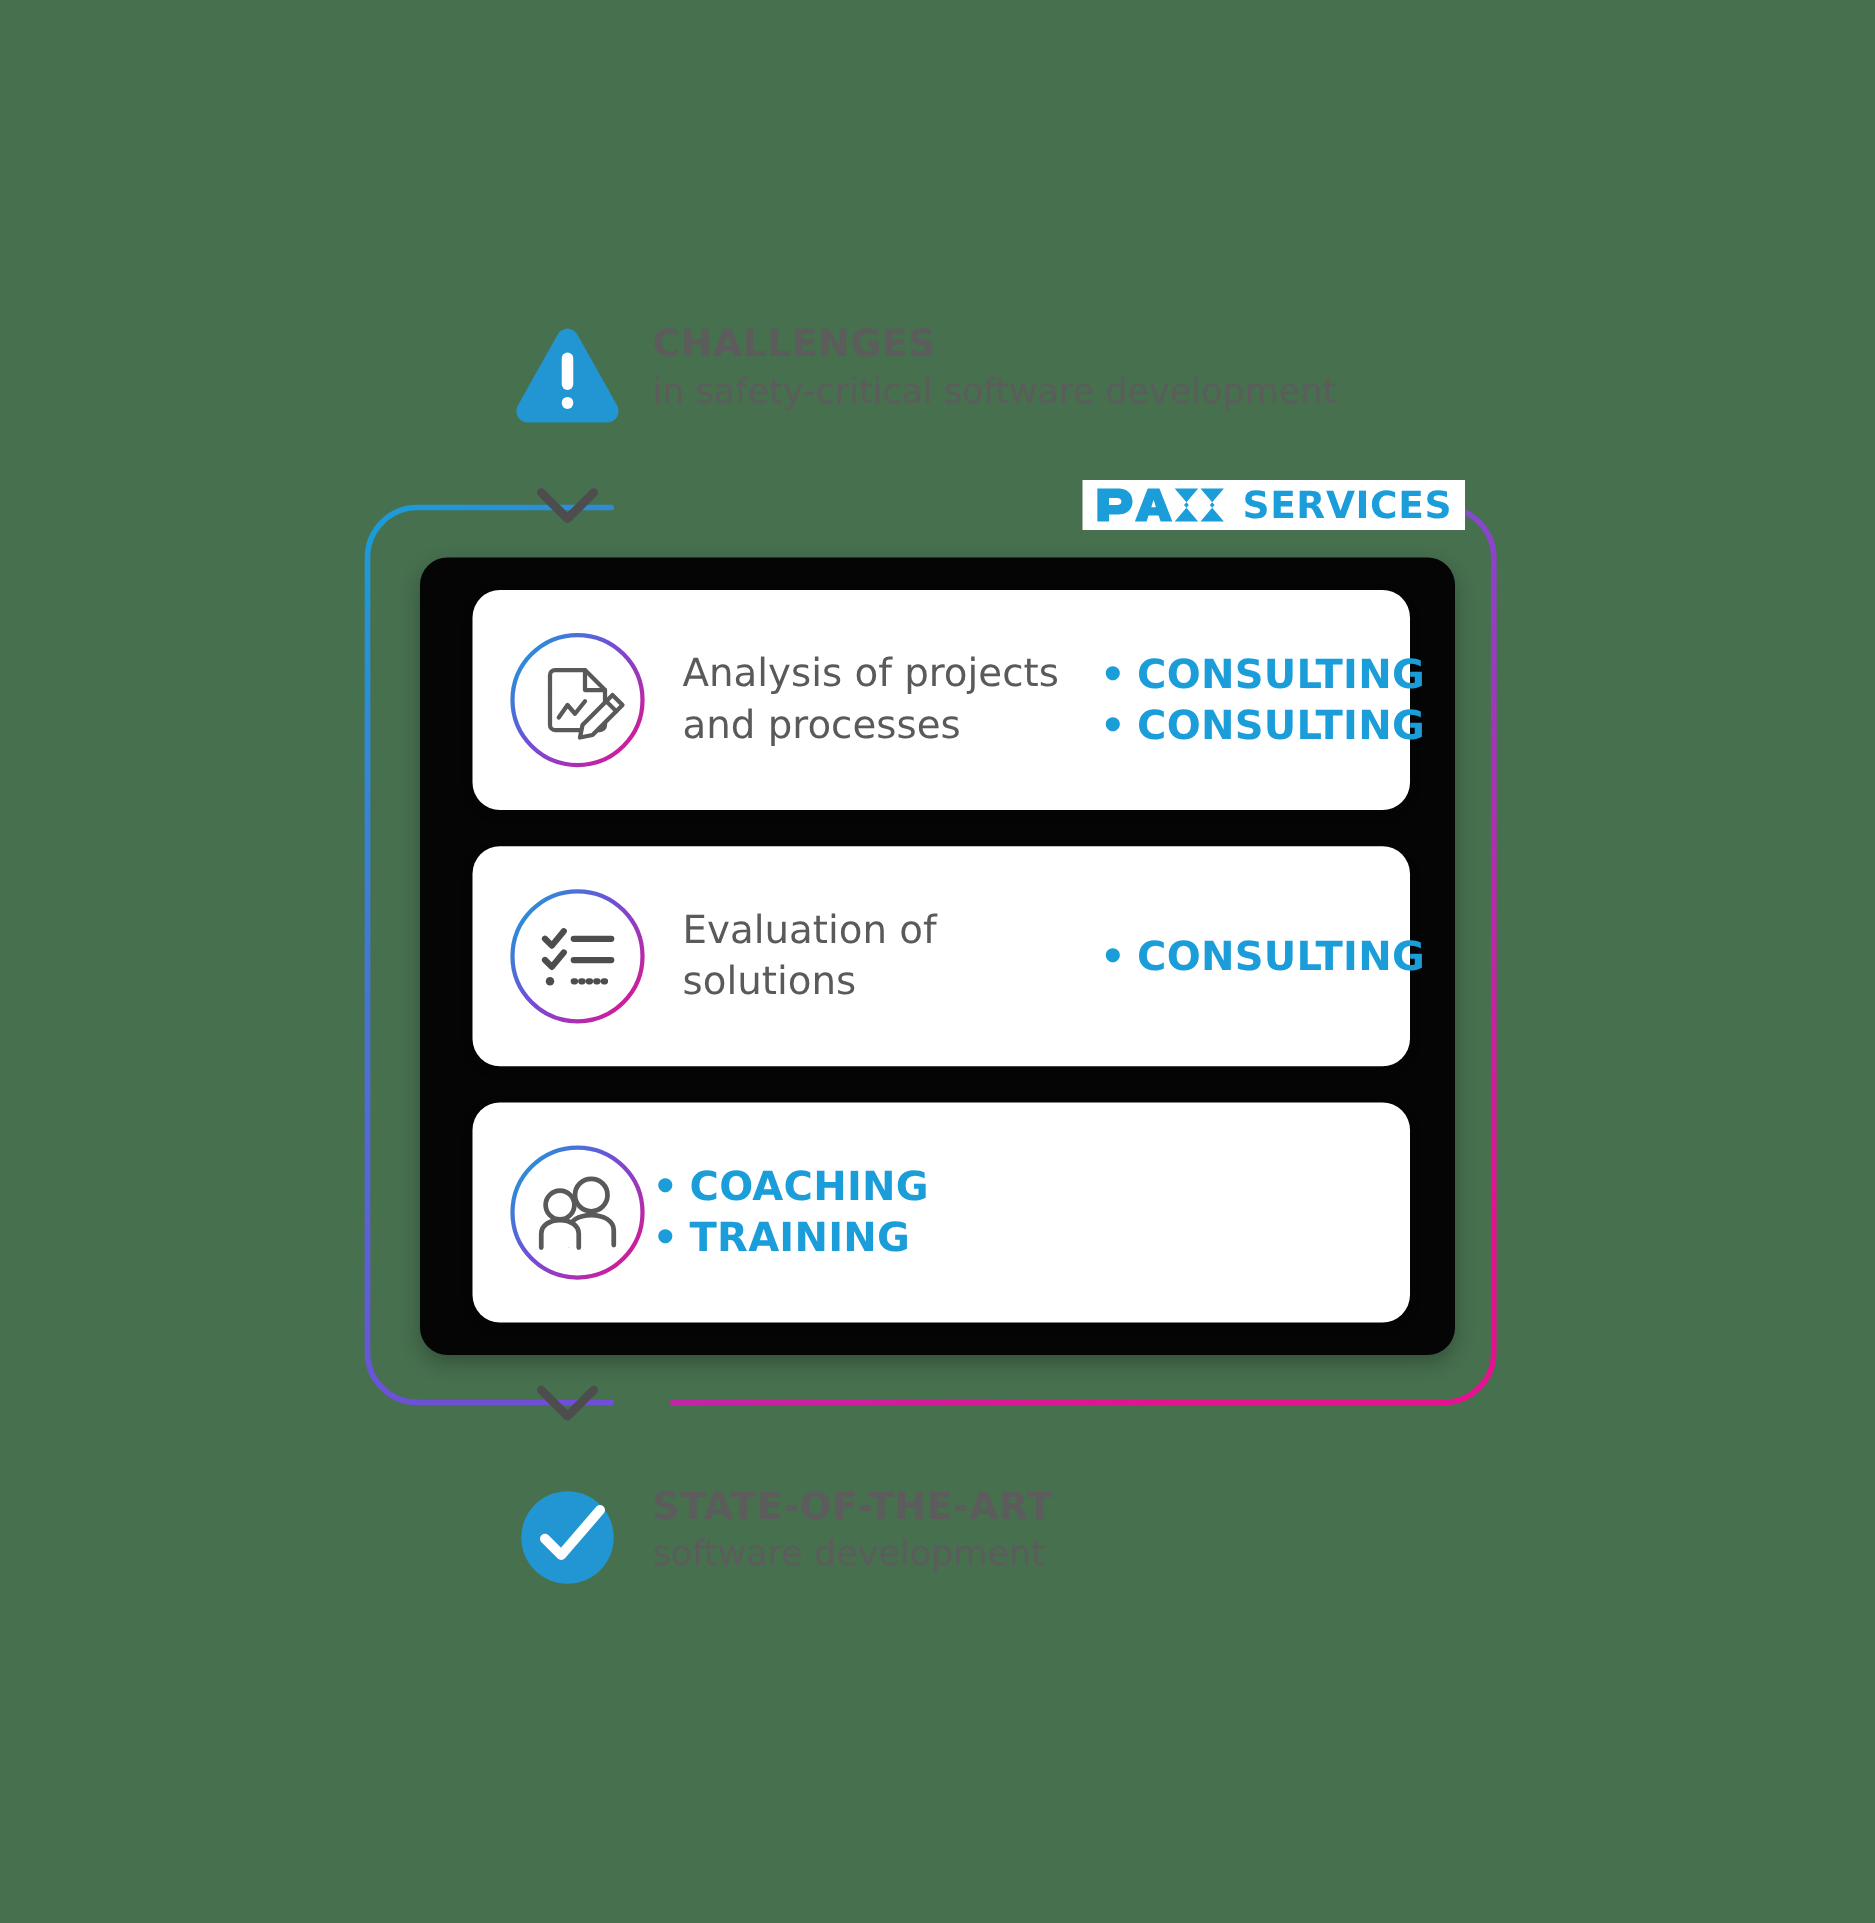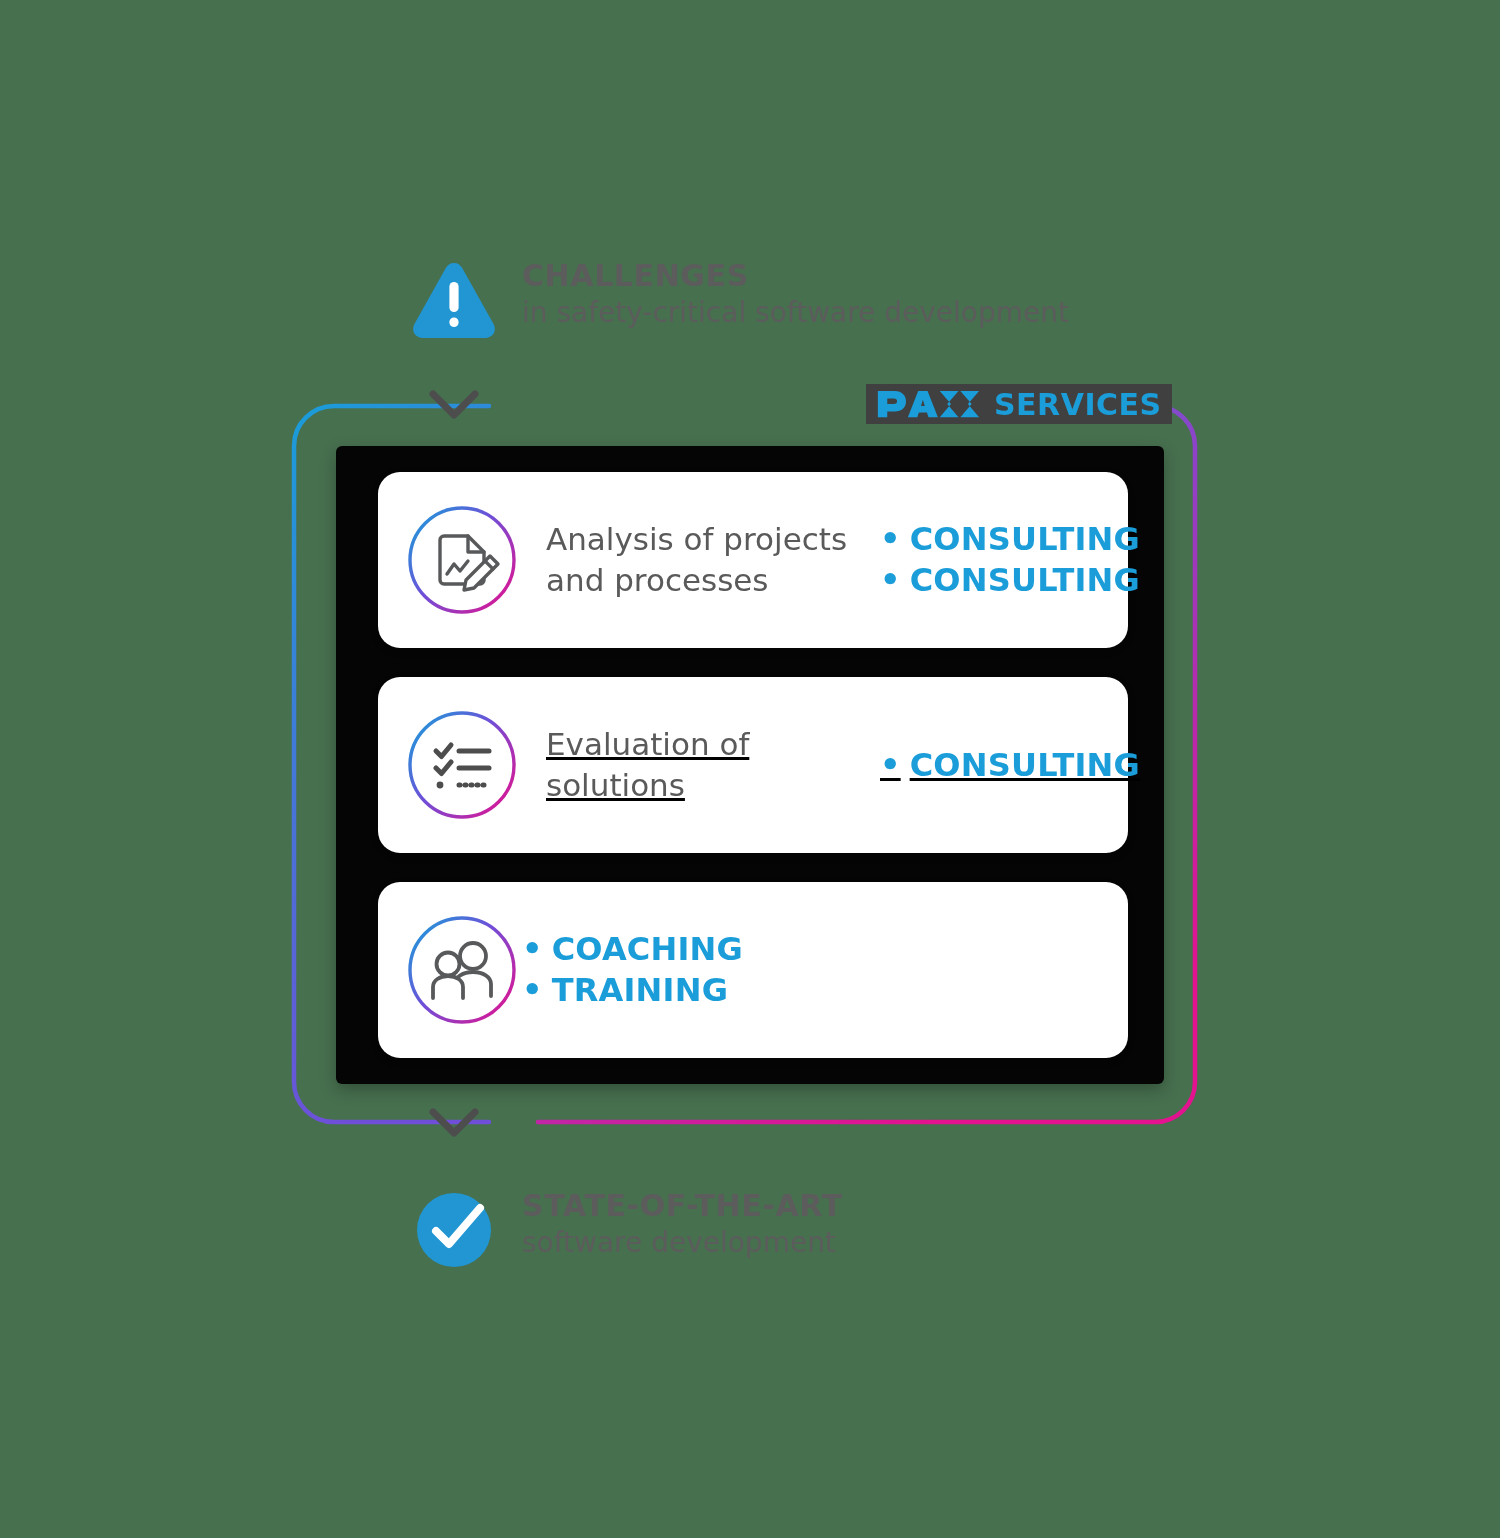--- a/index.html
+++ b/index.html
@@ -71,21 +71,21 @@
 
   
   #services-label {
     position: absolute;
     left: 866px;
     top: 384px;
     height: 40px;
     display: flex;
     align-items: center;
     gap: 13px;
-    background: #404040;
+    background: #ffffff;
     padding: 0 10px;
   }
   #services-label .pass-mark {
     height: 30px;
     display: block;
   }
   #services-label .svc-word {
     font-family: "DejaVu Sans", sans-serif;
     font-weight: 700;
     font-size: 30px;
@@ -104,37 +104,37 @@
   #chevron-bottom { left: 428px; top: 1106px; }
 
   
   #cards-container {
     position: absolute;
     left: 336px;
     top: 446px;
     width: 828px;
     height: 638px;
     background: #050505;
-    border-radius: 6px;
+    border-radius: 22px;
     box-shadow: 0 6px 16px rgba(0,0,0,0.28);
   }
 
   .card {
     position: absolute;
     left: 42px;
     width: 750px;
     height: 176px;
     background: #fff;
     border-radius: 22px;
     display: flex;
     align-items: center;
     box-shadow: 0 3px 9px rgba(0,0,0,0.14);
   }
   #card-0 { top: 26px; }
-  #card-1 { top: 231px; text-decoration: underline; }
+  #card-1 { top: 231px; }
   #card-2 { top: 436px; }
 
   .card-icon {
     flex: 0 0 112px;
     width: 112px;
     height: 112px;
     margin-left: 28px;
   }
   .card-icon svg { display: block; width: 100%; height: 100%; }
 

